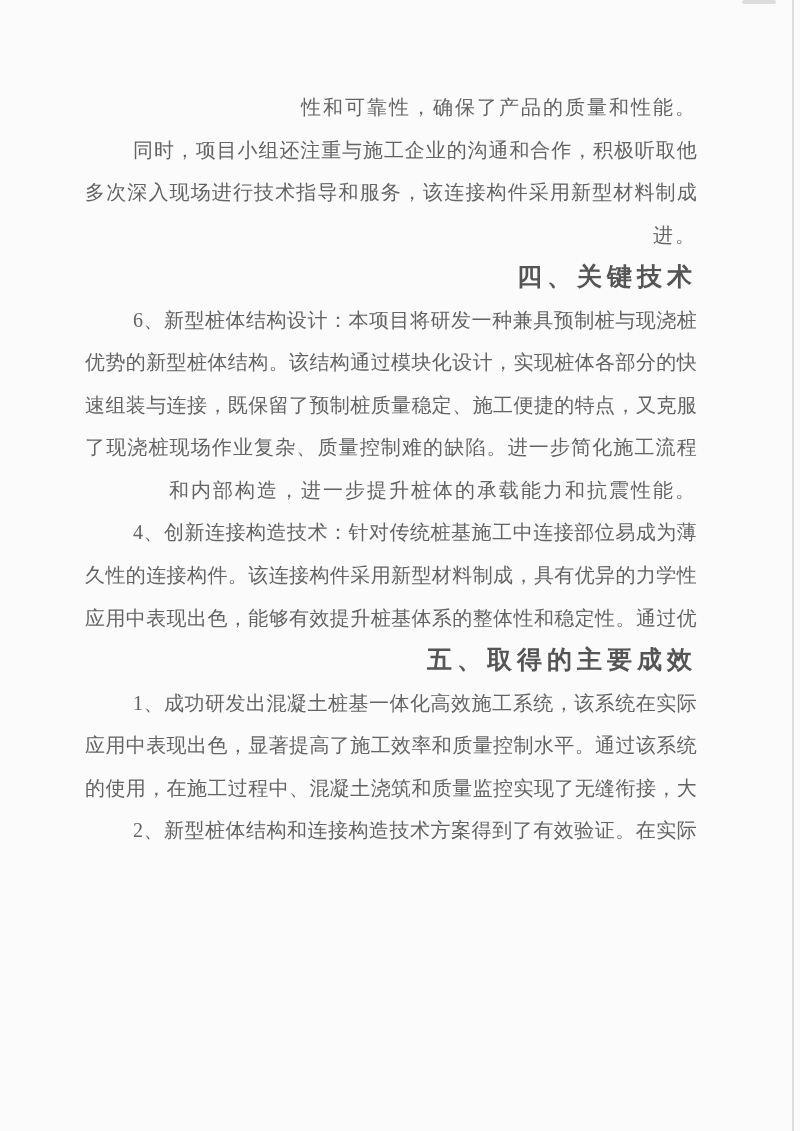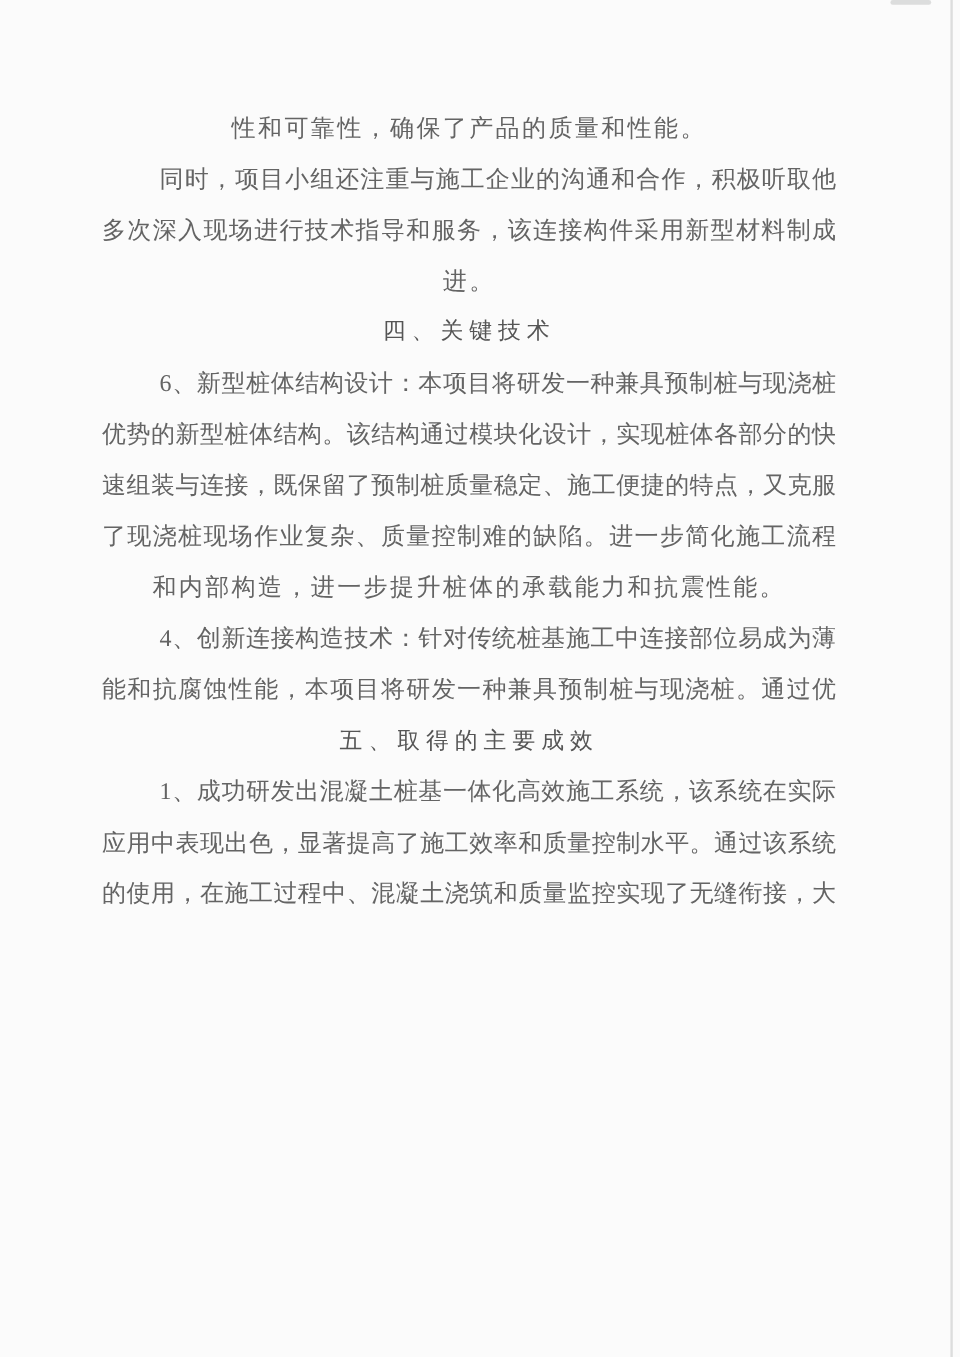--- a/index.html
+++ b/index.html
@@ -27,35 +27,35 @@
     left: 85px;
     top: 86px;
     width: 612px;
   }
   .line {
     height: 42.55px;
     line-height: 42.55px;
     font-size: 20px;
     color: var(--text);
     letter-spacing: 2px;
-    text-align: center;
+    text-align: right;
     white-space: nowrap;
     overflow: hidden;
   }
   .line.fill {
     letter-spacing: 0.3px;
     text-align: justify;
     text-align-last: justify;
     white-space: normal;
   }
   .line.indent { padding-left: 48px; }
   .line.heading {
-    font-weight: normal;
+    font-weight: bold;
     color: var(--heading);
-    font-size: 19px;
+    font-size: 25px;
     letter-spacing: 5px;
   }
   .scan-line {
     position: absolute;
     left: 792px;
     top: 0;
     width: 2px;
     height: 1131px;
     background: var(--scan-line);
   }
@@ -84,26 +84,28 @@
 
     <div class="line heading">四、关键技术</div>
 
     <div class="line indent fill">6、新型桩体结构设计：本项目将研发一种兼具预制桩与现浇桩</div>
     <div class="line fill">优势的新型桩体结构。该结构通过模块化设计，实现桩体各部分的快</div>
     <div class="line fill">速组装与连接，既保留了预制桩质量稳定、施工便捷的特点，又克服</div>
     <div class="line fill">了现浇桩现场作业复杂、质量控制难的缺陷。进一步简化施工流程</div>
     <div class="line">和内部构造，进一步提升桩体的承载能力和抗震性能。</div>
 
     <div class="line indent fill">4、创新连接构造技术：针对传统桩基施工中连接部位易成为薄</div>
-    <div class="line fill">能和抗腐蚀性能，本项目将研发一种兼具预制桩与现浇桩。通过优</div>
+    <div class="line fill">久性的连接构件。该连接构件采用新型材料制成，具有优异的力学性</div>
+    <div class="line fill">应用中表现出色，能够有效提升桩基体系的整体性和稳定性。通过优</div>
 
     <div class="line heading">五、取得的主要成效</div>
 
     <div class="line indent fill">1、成功研发出混凝土桩基一体化高效施工系统，该系统在实际</div>
     <div class="line fill">应用中表现出色，显著提高了施工效率和质量控制水平。通过该系统</div>
     <div class="line fill">的使用，在施工过程中、混凝土浇筑和质量监控实现了无缝衔接，大大</div>
 
+    <div class="line indent fill">2、新型桩体结构和连接构造技术方案得到了有效验证。在实际</div>
 
   </div>
 
   <div class="scan-speck"></div>
   <div class="scan-line"></div>
 </div>
 
 </body></html>

